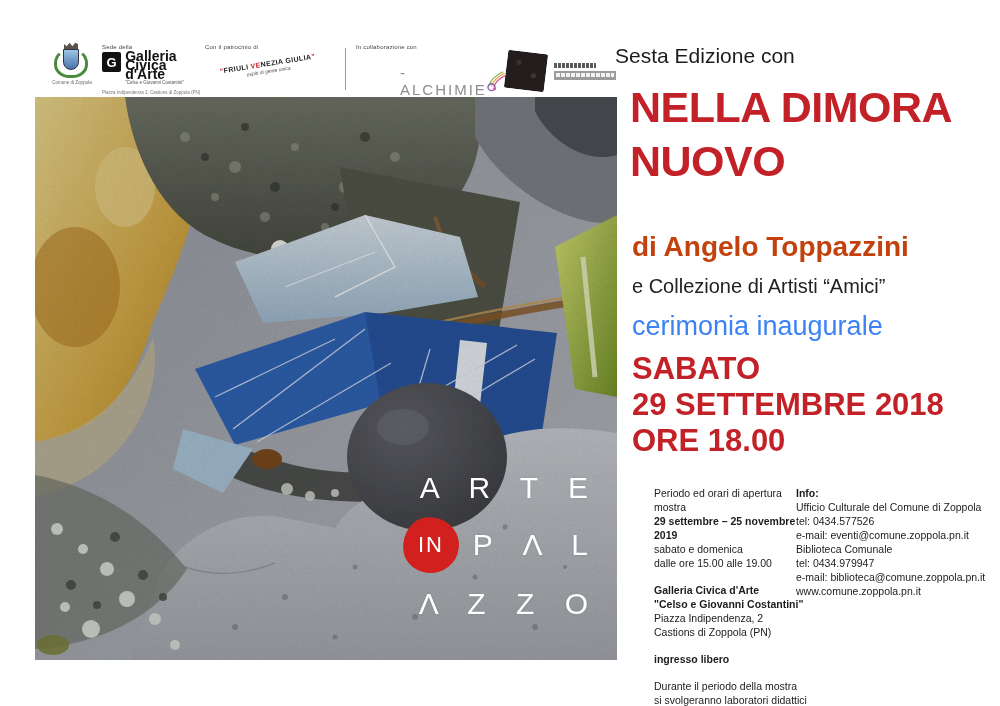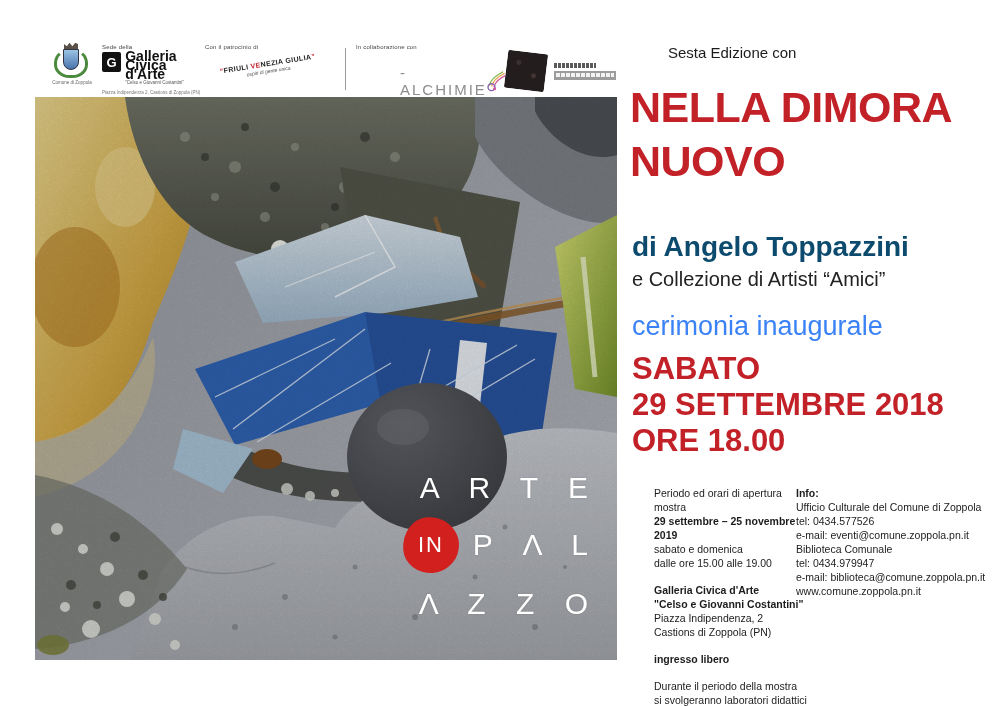--- a/index.html
+++ b/index.html
@@ -41,24 +41,24 @@
       radial-gradient(circle at 30% 30%, #3a3030 0 2px, transparent 3px),
       radial-gradient(circle at 70% 60%, #403434 0 2px, transparent 3px),
       #241d1d;
       transform:rotate(7deg);border-radius:2px;}
   .partner-caps{display:flex;flex-direction:column;gap:3px;}
   .pbar1{width:42px;height:5px;background:repeating-linear-gradient(90deg,#5a5a5a 0 3px,#fff 3px 4px);}
   .pbar2{width:62px;height:9px;background:#9c9c9c;display:flex;align-items:center;padding:0 2px;}
   .pbar2 i{display:block;width:100%;height:4px;background:repeating-linear-gradient(90deg,#f2f2f2 0 4px,#9c9c9c 4px 5px);}
 
   
-  .kicker{left:668px;top:44px;font-size:15px;color:#1c1c1c;}
+  .kicker{left:615px;top:44px;font-size:21px;color:#1c1c1c;}
   .title{left:630px;top:80px;width:360px;font-size:43px;line-height:54px;font-weight:bold;color:#c32128;letter-spacing:-.5px;}
-  .author{left:632px;top:231px;font-size:28px;font-weight:bold;color:#0c4a6e;}
-  .collection{left:632px;top:268px;font-size:20px;color:#222;}
+  .author{left:632px;top:231px;font-size:28px;font-weight:bold;color:#c2410c;}
+  .collection{left:632px;top:275px;font-size:20px;color:#222;}
   .ceremony{left:632px;top:311px;font-size:27px;color:#3b82f6;}
   .dates{left:632px;top:351px;font-size:31px;line-height:36px;font-weight:bold;color:#c32128;}
 
   
   .det{font-size:10.5px;line-height:14px;color:#1c1c1c;margin-left:22px;}
   .det .b{font-weight:bold;}
   .det-left{left:632px;top:486px;width:160px;}
   .det-right{left:774px;top:486px;width:195px;}
   .gap{height:13px;}
 

